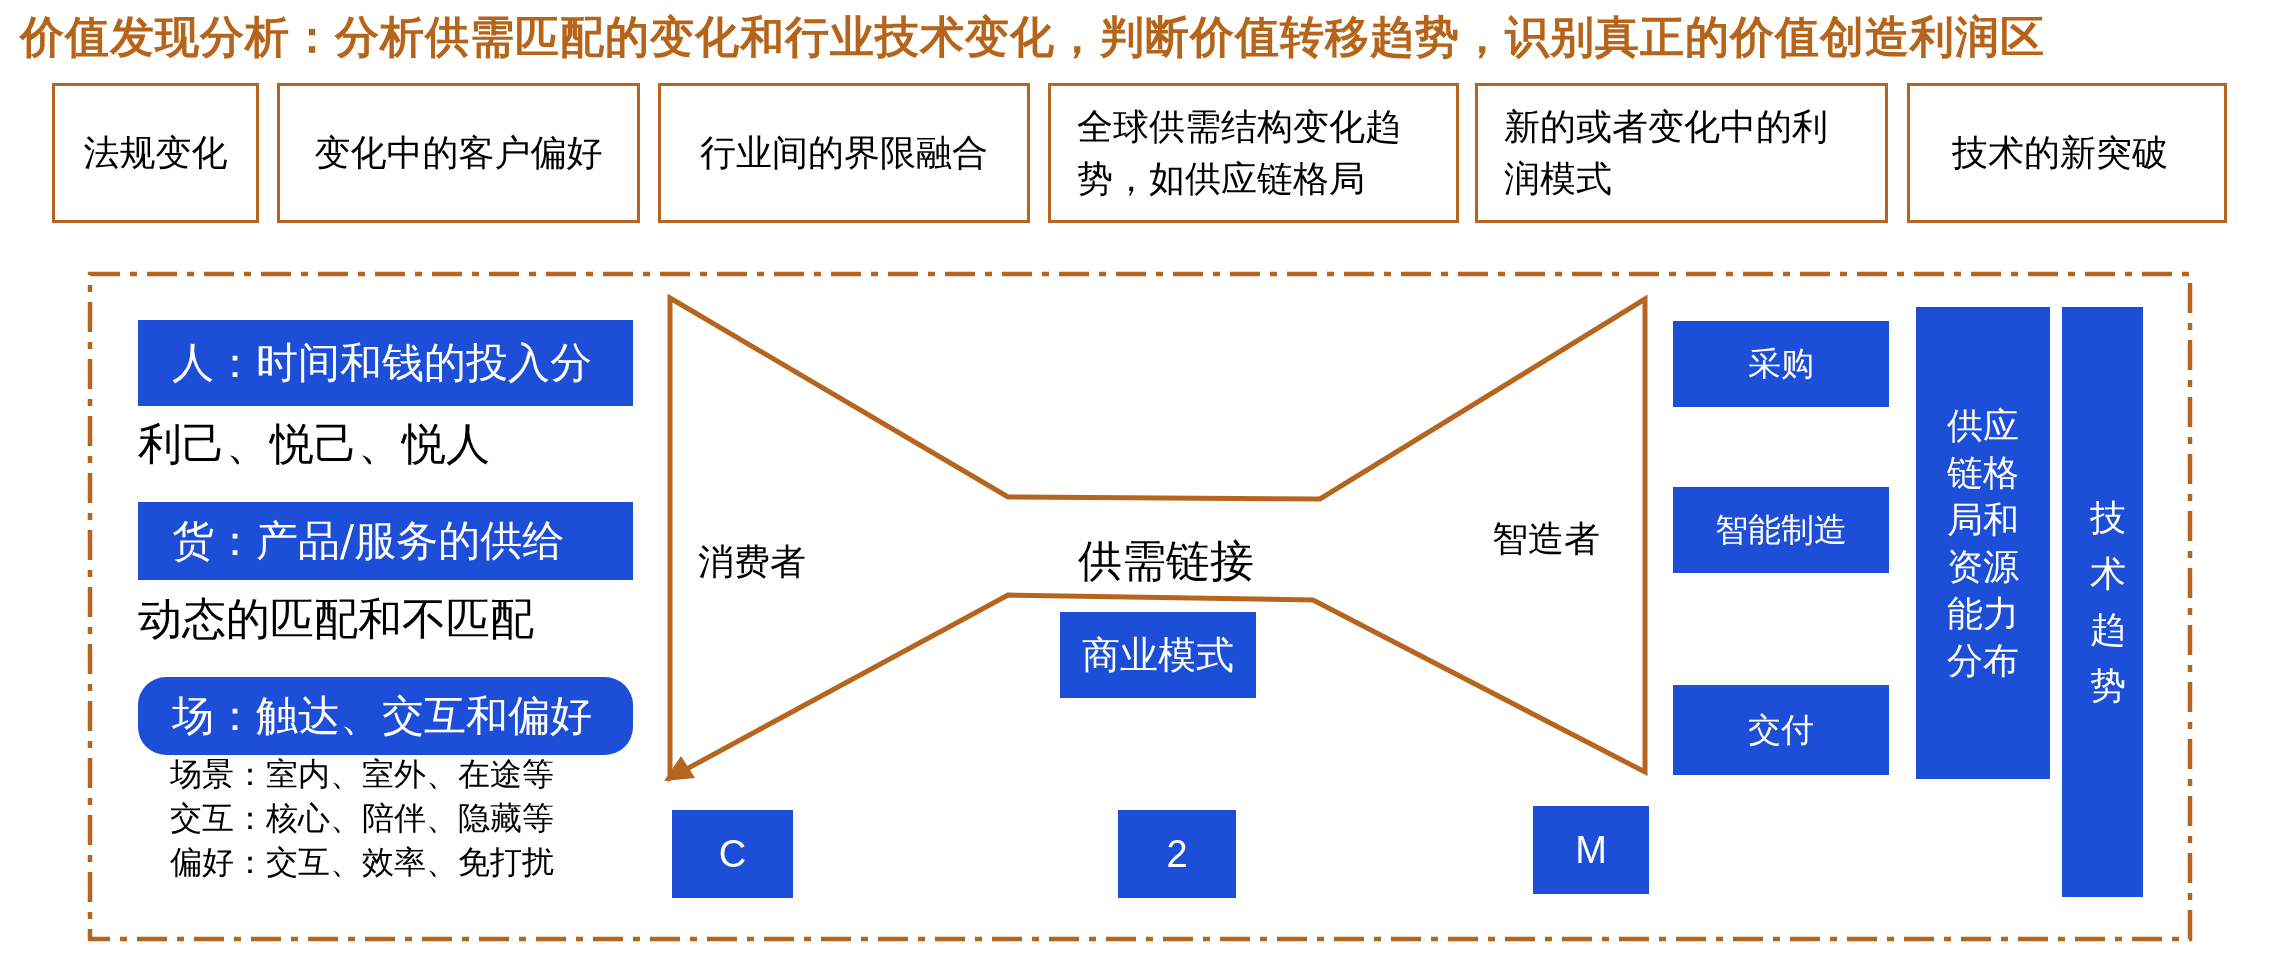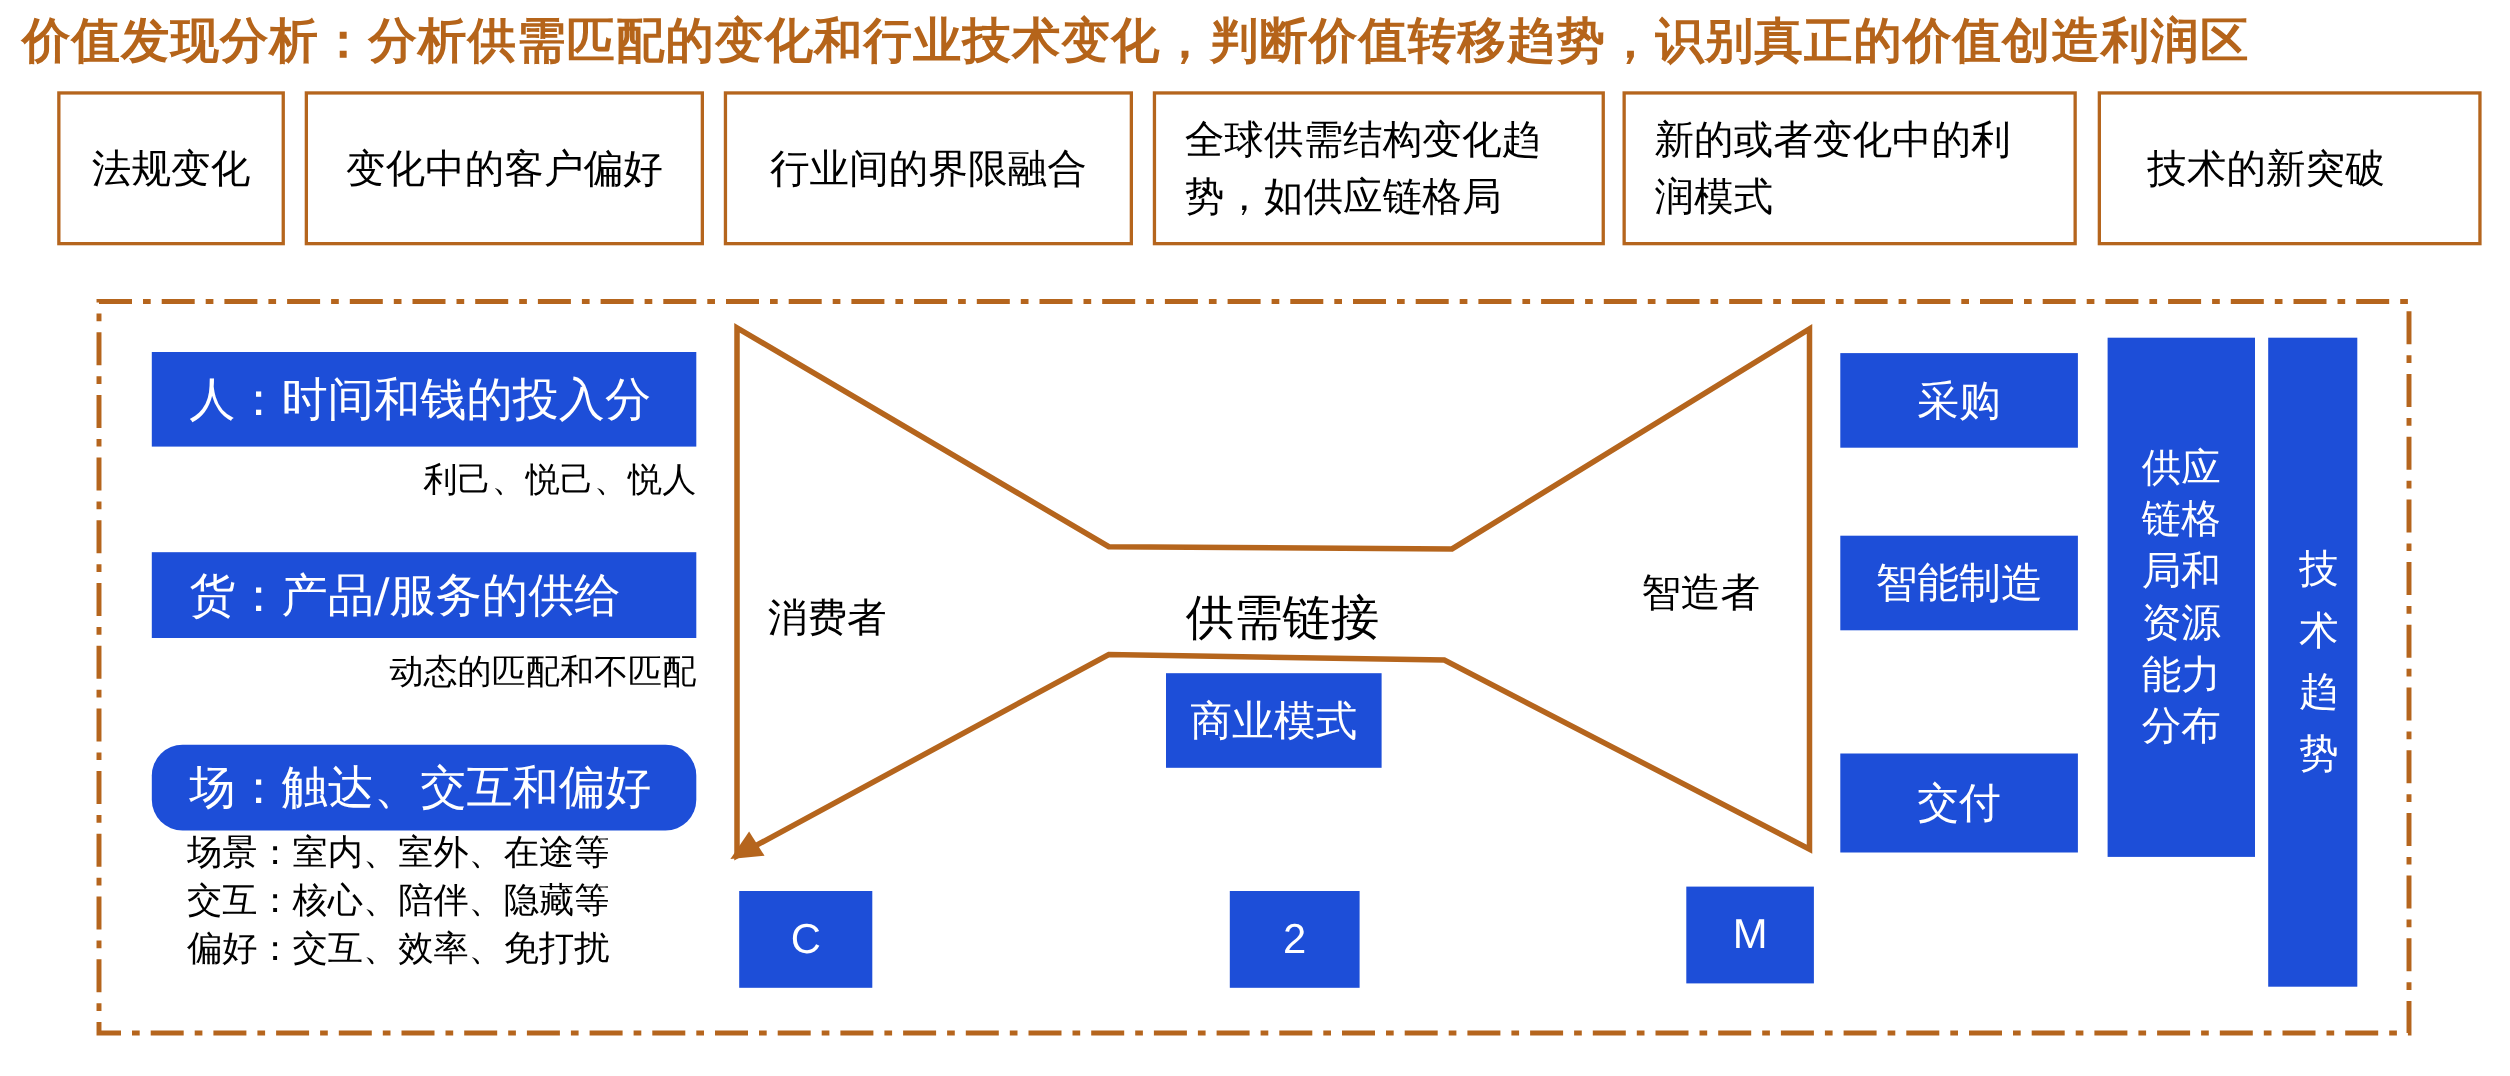--- a/index.html
+++ b/index.html
@@ -22,39 +22,39 @@
     display:flex;align-items:center;color:#000;
     font-size:36px;line-height:1.45;font-family:"Liberation Sans",sans-serif;
   }
   .factor.center{justify-content:center;text-align:center;}
   .factor.left{justify-content:flex-start;text-align:left;padding:0 26px;}
   #factor-1{left:52px;width:207px;}
   #factor-2{left:277px;width:363px;}
   #factor-3{left:658px;width:372px;}
   #factor-4{left:1048px;width:411px;}
   #factor-5{left:1475px;width:413px;}
-  #factor-6{left:1907px;width:349px;padding-left:42px;}
+  #factor-6{left:1907px;width:320px;padding-left:42px;}
 
   
   #diagram-svg{left:0;top:0;width:2282px;height:978px;}
 
   
   .gray{
     background:#1d4ed8;color:#ffffff;display:flex;align-items:center;
     font-family:"DejaVu Serif",serif;
   }
 
   
   .lhead{left:138px;width:495px;font-size:42px;padding-left:34px;}
   #people-box{top:320px;height:86px;}
   #goods-box{top:502px;height:78px;}
   #scene-box{top:677px;height:78px;border-radius:28px;}
   .lnote{
-    left:138px;width:495px;text-align:right;color:#000;
-    font-size:31px;font-family:Liberation Mono, monospace;
+    left:138px;width:495px;text-align:left;color:#000;
+    font-size:44px;font-family:Liberation Mono, monospace;
   }
   #people-note{top:415px;}
   #goods-note{top:590px;}
   #scene-notes{
     left:170px;top:752px;width:470px;color:#000;text-align:left;
     font-size:32px;line-height:44px;font-family:"DejaVu Serif",serif;
   }
 
   
   .btext{color:#000;font-family:"DejaVu Serif",serif;}
@@ -67,21 +67,21 @@
   
   .c2m{
     justify-content:center;font-size:38px;height:88px;
     font-family:"Liberation Sans",sans-serif;
   }
   #c-box{left:672px;top:810px;width:121px;}
   #two-box{left:1118px;top:810px;width:118px;}
   #m-box{left:1533px;top:806px;width:116px;}
 
   
-  .rbox{left:1673px;width:216px;height:86px;justify-content:center;font-size:38px;}
+  .rbox{left:1673px;width:216px;height:86px;justify-content:center;font-size:33px;}
   #procurement-box{top:321px;}
   #smart-mfg-box{top:487px;}
   #delivery-box{top:685px;height:90px;}
 
   #supply-chain-box{
     left:1916px;top:307px;width:134px;height:472px;justify-content:center;
   }
   #supply-chain-box span{
     display:block;width:76px;word-break:break-all;text-align:center;
     font-size:36px;line-height:47px;

